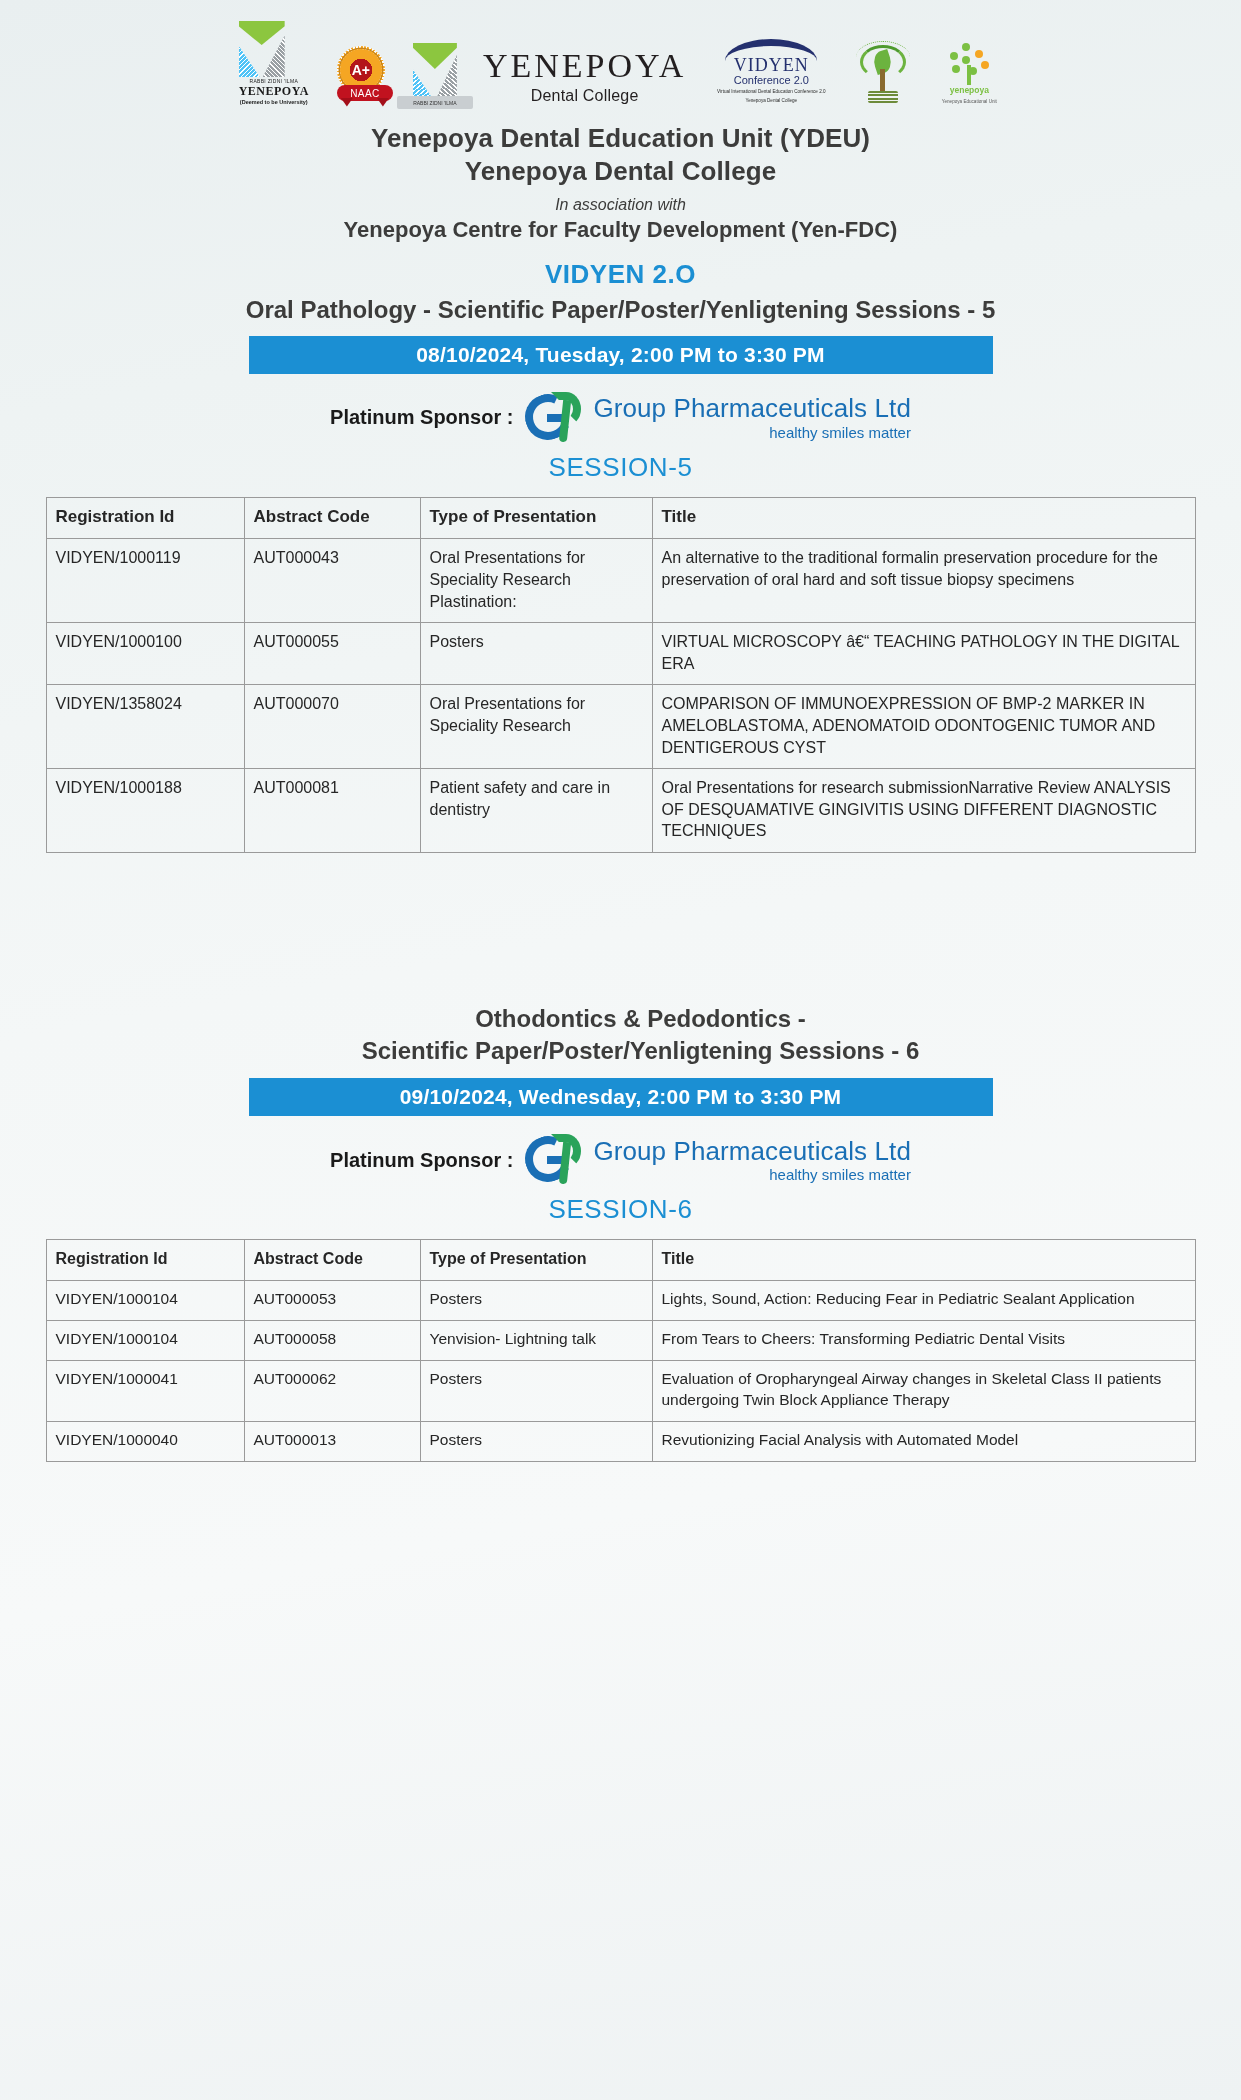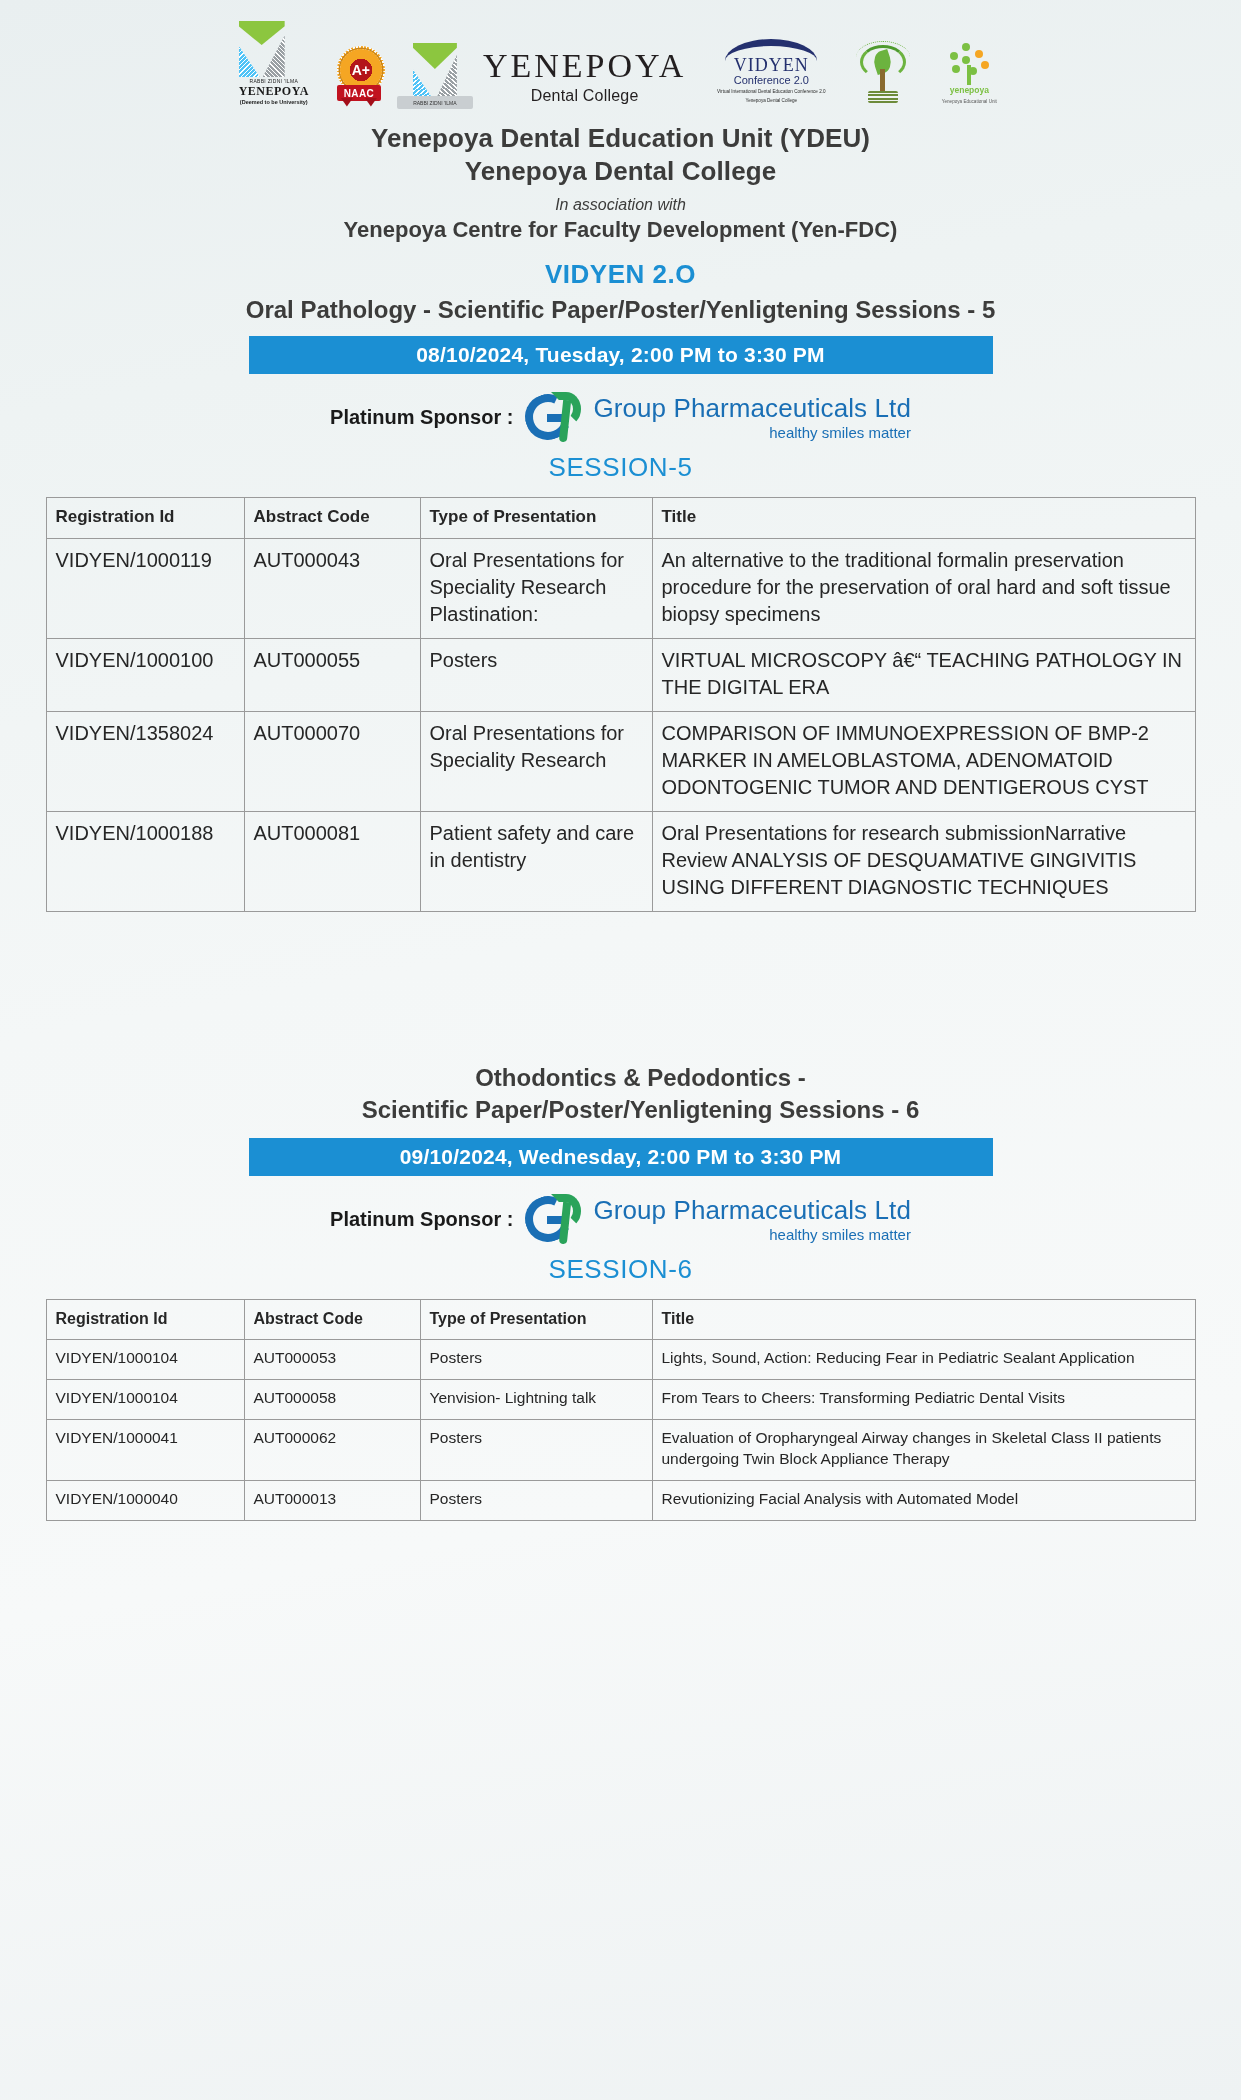--- a/index.html
+++ b/index.html
@@ -64,22 +64,22 @@
     content:""; position:absolute; inset:-3px; border-radius:50%;
     background: repeating-conic-gradient(#f5a623 0 4deg,#ffffff 4deg 8deg);
     z-index:-1;
   }
   .naac .aplus {
     position:absolute; left:5px; top:2px; width:42px; height:42px;
     display:flex; align-items:center; justify-content:center;
     font-family:"Liberation Sans",sans-serif; font-size:14px; font-weight:700; color:#fff;
   }
   .naac .tag {
-    position:absolute; left:2px; top:38px; width:44px; height:16px; background:#c1121f;
-    border-radius:2px; color:#fff; font-size:10px; font-weight:700;
+    position:absolute; left:2px; top:38px; width:56px; height:16px; background:#c1121f;
+    border-radius:8px; color:#fff; font-size:10px; font-weight:400;
     display:flex; align-items:center; justify-content:center; letter-spacing:.4px;
   }
   .naac .tag::before, .naac .tag::after{
     content:""; position:absolute; bottom:-9px; width:12px; height:12px; background:#a30e19;
   }
   .naac .tag::before{ left:4px; clip-path:polygon(0 0,100% 0,50% 70%); }
   .naac .tag::after { right:4px; clip-path:polygon(0 0,100% 0,50% 70%); }
 
   
   .bigshield { width: 44px; height: 62px; position:relative; }
@@ -205,21 +205,21 @@
   table.grid th, table.grid td {
     border: 1px solid #9a9a9a;
     padding: 8px 9px 10px;
     vertical-align: top;
     text-align: left;
     line-height: 1.35;
     color:#262626;
   }
   table.grid th { font-weight: 700; }
   table.grid.t1 th { font-size: 17px; }
-  table.grid.t1 td { font-size: 20px; }
+  table.grid.t1 td { font-size: 16px; }
   table.grid.t2 th { font-size: 16px; }
   table.grid.t2 td { font-size: 15.5px; }
 
   col.c1 { width: 198px; }
   col.c2 { width: 176px; }
   col.c3 { width: 232px; }
   col.c4 { width: auto; }
 
   .sec2 { margin-top: 150px; }
   .sec2 .t-h3a { font-size: 24px; font-weight:700; color:#3c3c3b; line-height:1.32;padding-left:40px; }

